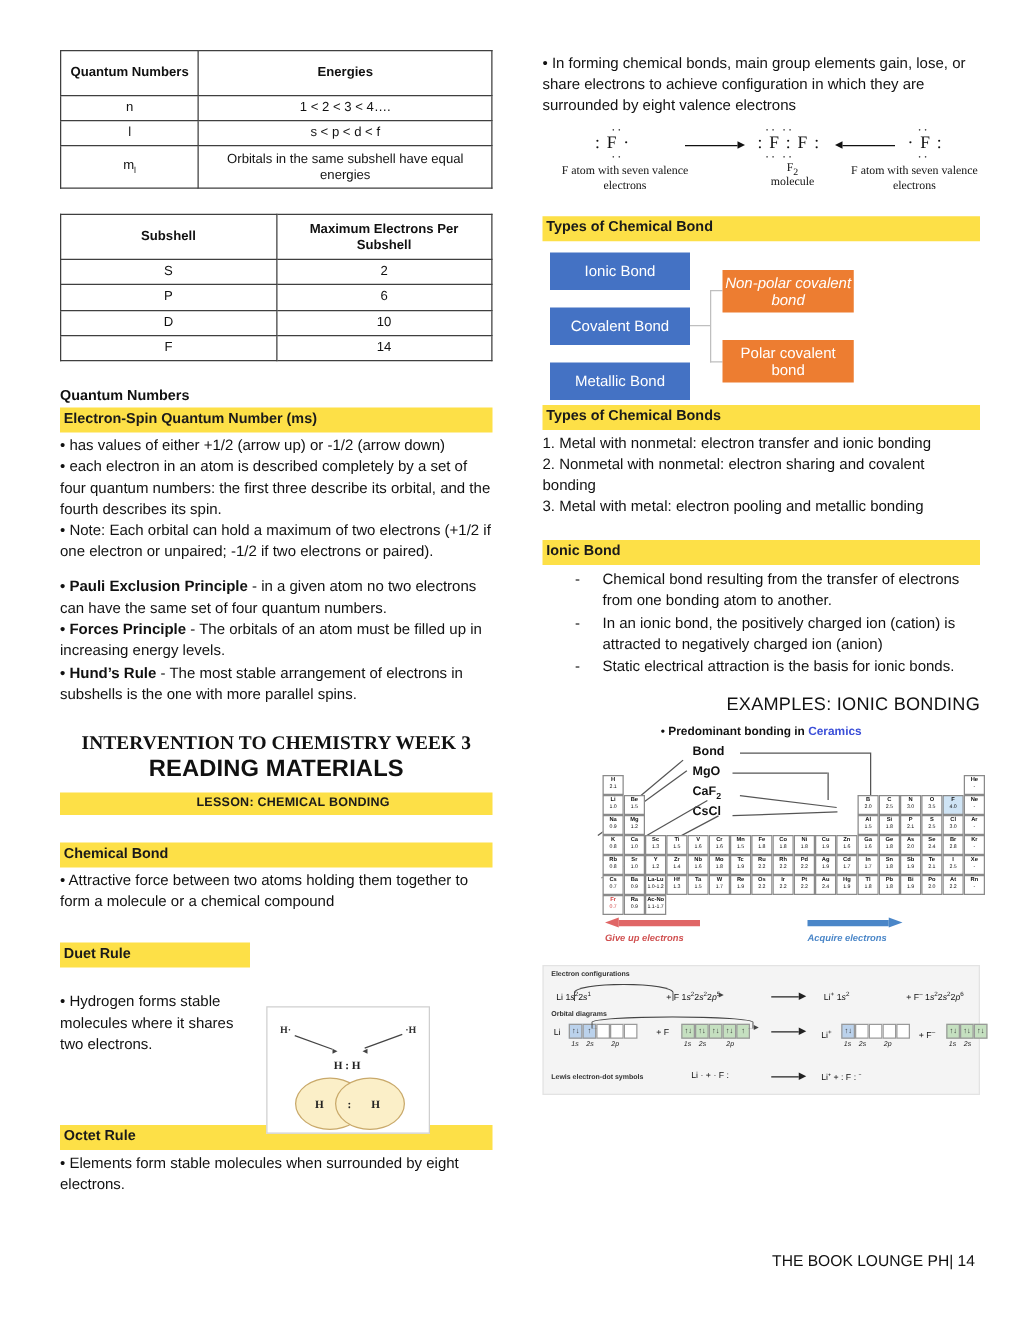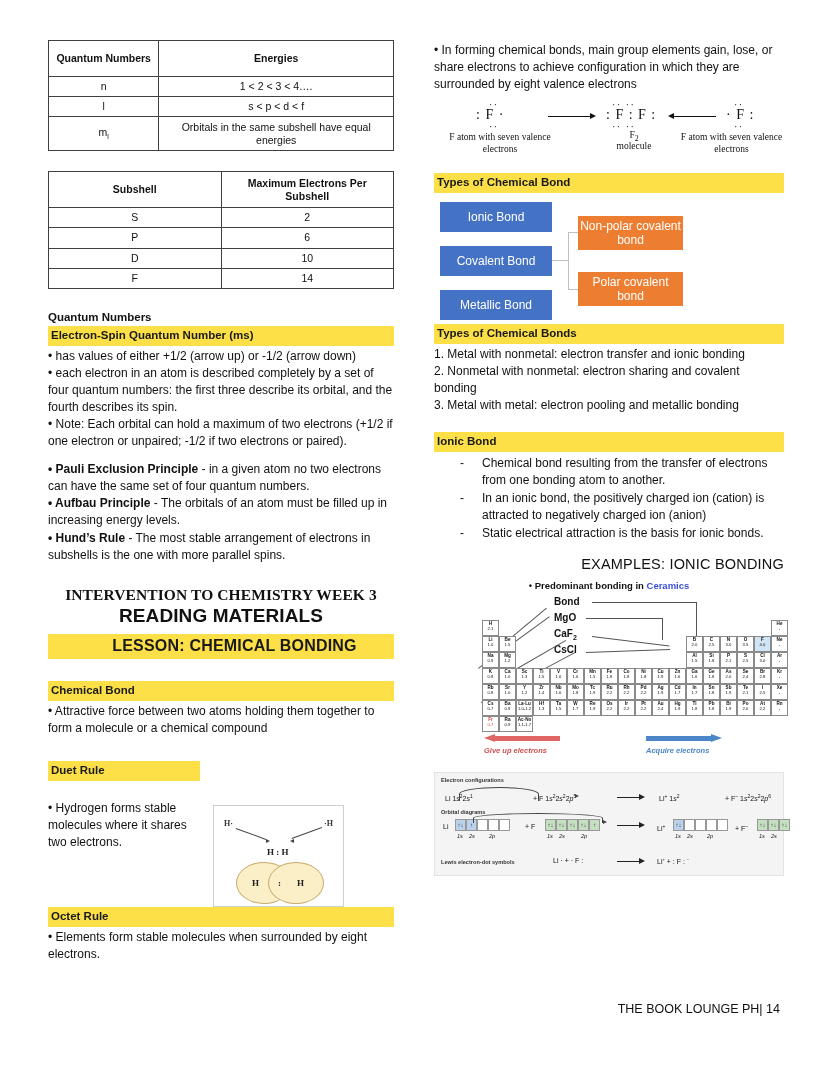--- a/index.html
+++ b/index.html
@@ -36,21 +36,21 @@
 
   
   .band {
     background:#fde047;
     font-weight:bold;
     font-size:11.5px;
     padding:2px 3px 3px 3px;
     line-height:1.3;
     color:#1a1a1a;
   }
-  .band.center { text-align:center; font-size:16px; letter-spacing:.2px;padding-left:30px; }
+  .band.center { text-align:center; font-size:10px; letter-spacing:.2px;padding-left:30px; }
 
   .plainhead {
     font-weight:bold;
     font-size:11.5px;
     padding:1px 3px 1px 0;
     line-height:1.35;
   }
 
   
   .body-txt {
@@ -283,21 +283,21 @@
     <div class="band">Electron-Spin Quantum Number (ms)</div>
 
     <div class="body-txt">
       <p>• has values of either +1/2 (arrow up) or -1/2 (arrow down)</p>
       <p>• each electron in an atom is described completely by a set of four quantum numbers: the first three describe its orbital, and the fourth describes its spin.</p>
       <p>• Note: Each orbital can hold a maximum of two electrons (+1/2 if one electron or unpaired; -1/2 if two electrons or paired).</p>
     </div>
 
     <div class="body-txt" style="margin-top:11px">
       <p><span class="b">• Pauli Exclusion Principle</span><span> - in a given atom no two electrons can have the same set of four quantum numbers.</span></p>
-      <p><span class="b">• Aufbau Principle</span><span> - The orbitals of an atom must be filled up in increasing energy levels.</span></p>
+      <p><span class="b">• Forces Principle</span><span> - The orbitals of an atom must be filled up in increasing energy levels.</span></p>
       <p><span class="b">• Hund’s Rule</span><span> - The most stable arrangement of electrons in subshells is the one with more parallel spins.</span></p>
     </div>
 
     <div class="t-serif">INTERVENTION TO CHEMISTRY WEEK 3</div>
     <div class="t-sans">READING MATERIALS</div>
     <div class="band center" style="margin-top:7px">LESSON: CHEMICAL BONDING</div>
 
     <div class="band" style="margin-top:22px">Chemical Bond</div>
     <div class="body-txt">
       <p>• Attractive force between two atoms holding them together to form a molecule or a chemical compound</p>
@@ -356,21 +356,21 @@
     <div class="band" style="margin-top:12px">Types of Chemical Bond</div>
 
     <div class="bondmap">
       <div class="bbox blue" style="left:6px;   top:4px;  width:112px; height:30px;">Ionic Bond</div>
       <div class="bbox blue" style="left:6px;   top:48px; width:112px; height:30px;">Covalent Bond</div>
       <div class="bbox blue" style="left:6px;   top:92px; width:112px; height:30px;">Metallic Bond</div>
       <div class="conn" style="left:118px; top:62px; width:16px; height:1px;"></div>
       <div class="conn" style="left:134px; top:34px; width:1px;  height:58px;"></div>
       <div class="conn" style="left:134px; top:34px; width:10px; height:1px;"></div>
       <div class="conn" style="left:134px; top:91px; width:10px; height:1px;"></div>
-      <div class="bbox orange" style="left:144px; top:18px; width:105px; height:34px;">Non-polar covalent bond</div>
+      <div class="bbox orange" style="left:144px; top:18px; width:105px; height:34px;font-style:italic;">Non-polar covalent bond</div>
       <div class="bbox orange" style="left:144px; top:74px; width:105px; height:34px;">Polar covalent bond</div>
     </div>
 
     <div class="band" style="margin-top:8px">Types of Chemical Bonds</div>
     <div class="body-txt">
       <p>1. Metal with nonmetal: electron transfer and ionic bonding</p>
       <p>2. Nonmetal with nonmetal: electron sharing and covalent bonding</p>
       <p>3. Metal with metal: electron pooling and metallic bonding</p>
     </div>
 

